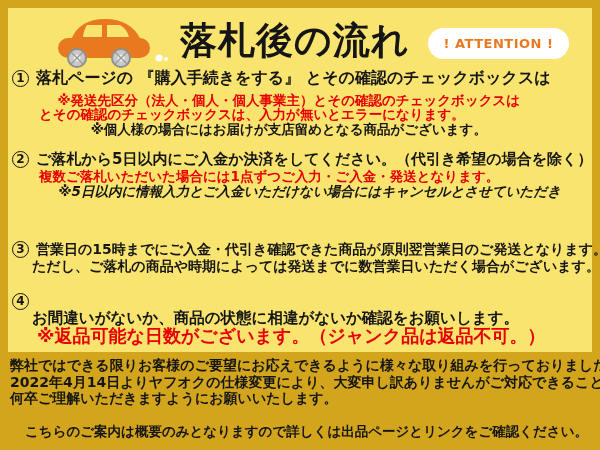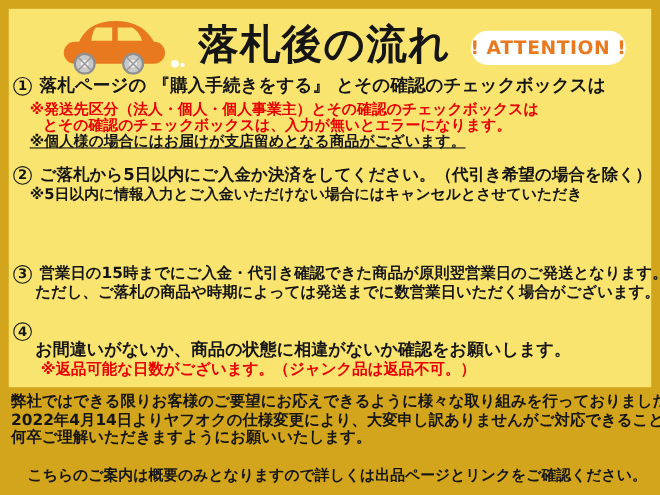--- a/index.html
+++ b/index.html
@@ -23,45 +23,45 @@
   .car{position:absolute;left:57px;top:16px;width:115px;height:52px;}
   .title{
     position:absolute;left:180px;top:16px;
     font-size:37px;letter-spacing:1px;color:var(--ink);
     white-space:nowrap;
   }
   .badge{
     position:absolute;left:428px;top:28px;width:141px;height:31px;
     background:var(--white);border-radius:16px;
     display:flex;align-items:center;justify-content:center;
-    color:var(--orange);font-size:17px;letter-spacing:.5px;white-space:nowrap;
+    color:var(--orange);font-size:13px;letter-spacing:.5px;white-space:nowrap;
   }
   
   .item{position:absolute;left:12px;white-space:nowrap;}
   .main{display:flex;align-items:center;}
   .num{
     flex:0 0 auto;width:17px;height:17px;margin-right:7px;
     border:1.6px solid var(--ink);border-radius:50%;
     font-size:12px;line-height:15px;text-align:center;
   }
   .line{white-space:nowrap;}
   .red{color:var(--red);}
-  .sub{margin-left:15px;font-size:13.5px;line-height:14px;}
+  .sub{margin-left:15px;font-size:13.5px;line-height:14px;text-align:center;}
   .sub2{margin-left:27px;font-size:13.5px;line-height:14px;}
   .cont{margin-left:20px;}
   #item1{top:68px}  #item1 .main{font-size:16px;line-height:20px;}
   #item1 .g1{margin-top:5px;}
-  #item1 .g2{margin-top:1px;text-decoration:underline;}
+  #item1 .g2{margin-top:1px;}
   #item2{top:150px} #item2 .main{font-size:15px;line-height:19px;}
   #item2 .g1{margin-top:4px;}
-  #item2 .g2{margin-top:1.5px;line-height:13.5px;}
+  #item2 .g2{margin-top:1.5px;line-height:13.5px;font-style:italic;}
   #item2 .g3{line-height:13.5px;}
   #item3{top:241px} #item3 .line{font-size:14px;line-height:17px;}
   #item4{top:293px} #item4 .line{font-size:15.5px;line-height:16px;}
-  #item4 .red{font-size:14px;margin-top:2px;margin-left:25px;}
+  #item4 .red{font-size:18px;margin-top:2px;margin-left:25px;}
   
   .footer{position:absolute;left:0;top:352px;width:600px;height:98px;}
   .f-lines{position:absolute;left:10px;top:5px;font-size:14px;line-height:16.5px;white-space:nowrap;}
   .f-note{position:absolute;left:25px;top:71px;font-size:13.5px;white-space:nowrap;font-family:Liberation Mono, monospace;}
 </style>
 </head>
 <body>
 
 <div class="page">
   <div class="panel"></div>
@@ -91,20 +91,21 @@
     <div class="line sub red g1">※発送先区分（法人・個人・個人事業主）とその確認のチェックボックスは</div>
     <div class="line sub2 red">とその確認のチェックボックスは、入力が無いとエラーになります。</div>
     <div class="line sub g2">※個人様の場合にはお届けが支店留めとなる商品がございます。</div>
   </div>
 
   <div class="item" id="item2">
     <div class="main line">
       <span class="num">2</span>
       <span>ご落札から5日以内にご入金か決済をしてください。（代引き希望の場合を除く）</span>
     </div>
+    <div class="line sub2 red">複数ご落札いただいた場合には1点ずつご入力・ご入金・発送となります。</div>
     <div class="line sub g2">※5日以内に情報入力とご入金いただけない場合にはキャンセルとさせていただき</div>
   </div>
 
   <div class="item" id="item3">
     <div class="main line">
       <span class="num">3</span>
       <span>営業日の15時までにご入金・代引き確認できた商品が原則翌営業日のご発送となります。</span>
     </div>
     <div class="line cont">ただし、ご落札の商品や時期によっては発送までに数営業日いただく場合がございます。</div>
   </div>

